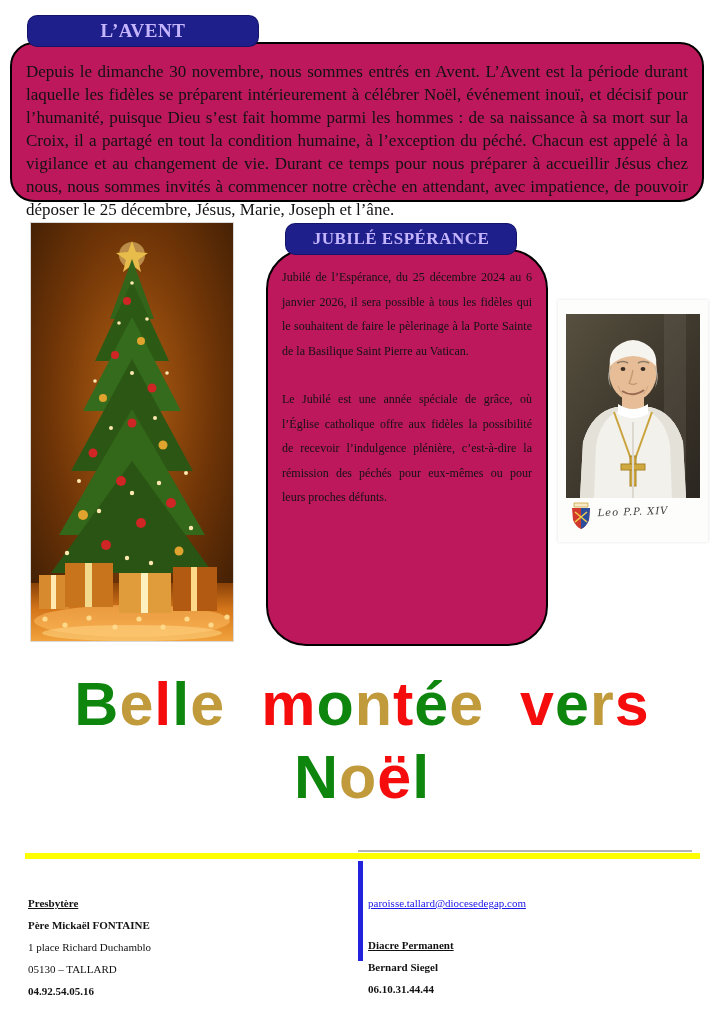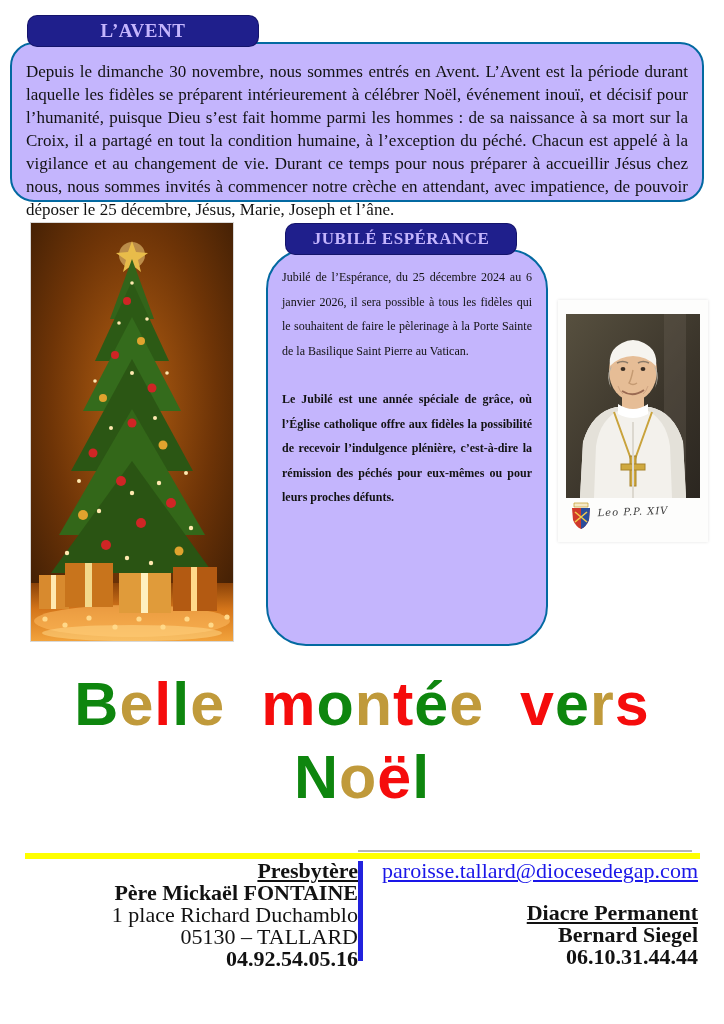--- a/index.html
+++ b/index.html
@@ -8,28 +8,28 @@
 
   
   .badge{position:absolute;background:#1f1f8c;color:#c4b5fd;font-weight:bold;
          text-align:center;border-radius:9px;letter-spacing:.5px;
          display:flex;align-items:center;justify-content:center;z-index:3;
          box-shadow:0 0 0 1px #14146b;}
   .avent-badge{left:28px;top:16px;width:230px;height:30px;font-size:19px;}
   .jubile-badge{left:286px;top:224px;width:230px;height:30px;font-size:17px;text-align:center;}
 
   
-  .outline-box{position:absolute;border:2px solid #0369a1;background:#c4b5fd;box-sizing:border-box;}
+  .outline-box{position:absolute;border:2px solid #000000;background:#be185d;box-sizing:border-box;}
   .avent-box{left:10px;top:42px;width:694px;height:160px;border-radius:24px;
              padding:16px 14px 8px 14px;z-index:1;}
   .avent-box p{margin:0;font-size:17px;line-height:23px;text-align:justify;}
   .jubile-box{left:266px;top:249px;width:282px;height:397px;border-radius:40px;
               padding:14px 14px 10px 14px;z-index:1;}
   .jubile-box p{margin:0 0 24px 0;font-size:12px;line-height:24.5px;text-align:justify;}
-  .jubile-box p:last-child{margin-bottom:16px;font-weight:bold;}
+  .jubile-box p:last-child{margin-bottom:16px;}
 
   
   .tree-fig{position:absolute;left:30px;top:222px;width:204px;height:420px;margin:0;
             border:1px solid #d8d8d8;box-sizing:border-box;overflow:hidden;}
   .tree-fig svg{display:block;}
 
   
   .pope-card{position:absolute;left:558px;top:300px;width:150px;height:242px;margin:0;
              background:#fdfdfc;box-shadow:0 0 3px rgba(0,0,0,.12);box-sizing:border-box;
              padding:14px 8px 0 8px;}
@@ -42,22 +42,22 @@
 
   
   .big-title{position:absolute;left:0;top:668px;width:724px;margin:0;text-align:center;
              font-family:"Liberation Sans",sans-serif;font-weight:bold;
              font-size:61px;line-height:73px;letter-spacing:1px;}
 
   
   .thin-line{position:absolute;left:358px;top:850px;width:334px;height:2px;background:#8d8d8d;opacity:.65;}
   .yellow-line{position:absolute;left:25px;top:853px;width:675px;height:6px;background:#ffff00;}
   .blue-vline{position:absolute;left:358px;top:861px;width:5px;height:100px;background:#2222dd;}
-  .foot-col{position:absolute;top:860px;width:330px;text-align:right;
-            font-size:22px;line-height:22px;}
+  .foot-col{position:absolute;top:892px;width:330px;text-align:left;
+            font-size:11px;line-height:22px;}
   .foot-left{left:28px;}
   .foot-right{left:368px;}
   .b{font-weight:bold;}
   .u{text-decoration:underline;}
   .email-link{color:#1a16e8;font-weight:normal;text-decoration:underline;cursor:pointer;
               display:inline-block;margin-bottom:20px;}
 </style>
 </head>
 <body>
 

